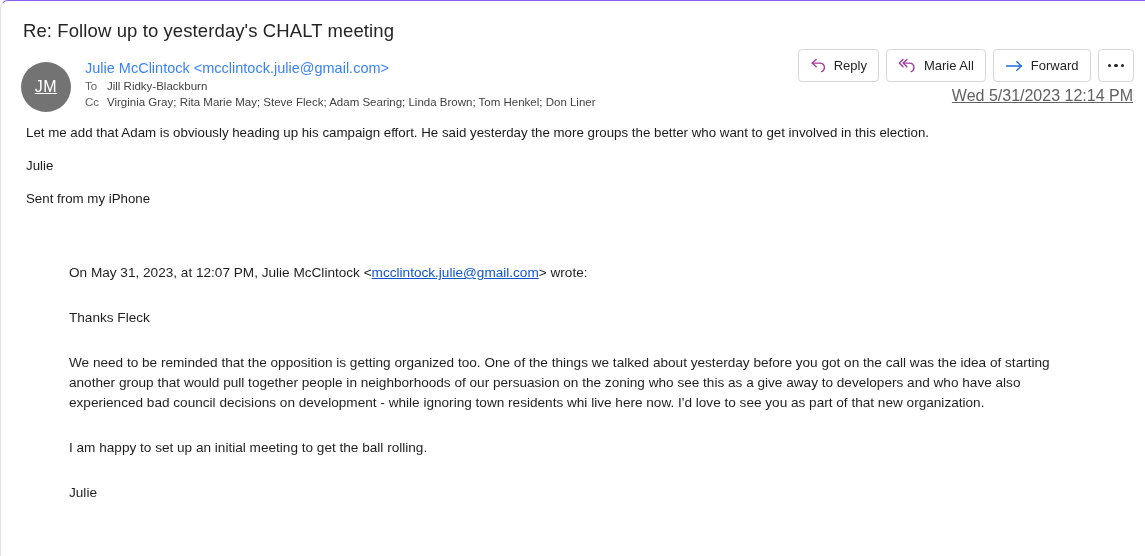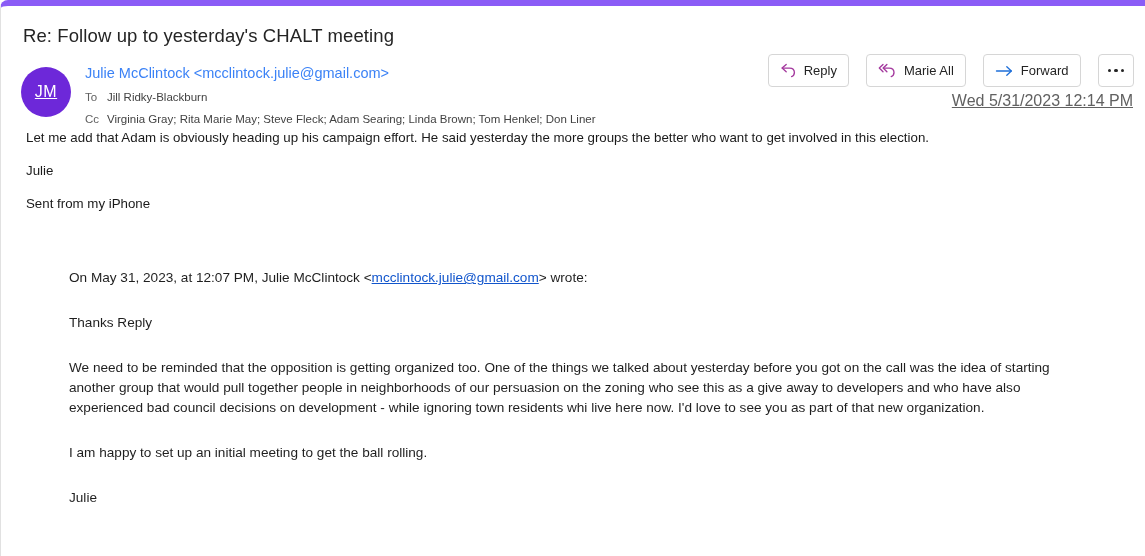--- a/index.html
+++ b/index.html
@@ -14,21 +14,21 @@
     color: #1a1a1a;
     overflow: hidden;
   }
 
   #reading-pane {
     position: relative;
     width: 1145px;
     height: 556px;
     background: #ffffff;
     border-left: 1px solid #e1e1e1;
-    border-top: 6px solid #8b5cf6;
+    border-top: 1px solid #8b5cf6;
     border-top-left-radius: 8px;
     box-sizing: border-box;
   }
 
   
   .subject {
     position: absolute;
     left: 22px;
     top: 19px;
     font-size: 18.5px;
@@ -46,21 +46,21 @@
     right: 0;
     height: 58px;
   }
   .avatar {
     position: absolute;
     left: 0;
     top: 3px;
     width: 50px;
     height: 50px;
     border-radius: 50%;
-    background: #6d28d9;
+    background: #737373;
     color: #ffffff;
     font-size: 16px;
     letter-spacing: 0.5px;
     display: flex;
     align-items: center;
     justify-content: center;
     user-select: none;
     text-decoration: underline;
   }
   .sender-block {
@@ -71,42 +71,42 @@
   .sender-line {
     font-size: 14.5px;
     color: #3b82f6;
     line-height: 19px;
     white-space: nowrap;
   }
   .recip-row {
     display: flex;
     align-items: center;
     line-height: 16px;
-    margin-top: 6px;
+    margin-top: 0;
     white-space: nowrap;
   }
   .recip-label {
     width: 22px;
     flex: 0 0 22px;
     font-size: 11.5px;
     color: #616161;
   }
   .recip-names {
     font-size: 11.5px;
     color: #424242;
   }
 
   
   .actions {
     position: absolute;
     top: 48px;
     right: 11px;
     display: flex;
     align-items: stretch;
-    gap: 17px;
+    gap: 7px;
   }
   .action-btn {
     display: flex;
     align-items: center;
     gap: 7px;
     height: 33px;
     padding: 0 11px;
     box-sizing: border-box;
     background: #ffffff;
     border: 1px solid #d6d6d6;
@@ -249,21 +249,21 @@
 
   <div class="body-top">
     <p>Let me add that Adam is obviously heading up his campaign effort. He said yesterday the more groups the better who want to get involved in this election.</p>
     <p>Julie</p>
     <p>Sent from my iPhone</p>
   </div>
 
   <div class="quoted">
     <p><span>On May 31, 2023, at 12:07 PM, Julie McClintock &lt;</span><a class="maillink" href="#">mcclintock.julie@gmail.com</a><span>&gt; wrote:</span></p>
     <div class="q-gap-lg"></div>
-    <p>Thanks Reply</p>
+    <p>Thanks Fleck</p>
     <div class="q-gap-lg"></div>
     <p>We need to be reminded that the opposition is getting organized too. One of the things we talked about yesterday before you got on the call was the idea of starting another group that would pull together people in neighborhoods of our persuasion on the zoning who see this as a give away to developers and who have also experienced bad council decisions on development - while ignoring town residents whi live here now.  I'd love to see you as part of that new organization.</p>
     <div class="q-gap-lg"></div>
     <p>I am happy to set up an initial meeting to get the ball rolling.</p>
     <div class="q-gap-lg"></div>
     <p>Julie</p>
     <div class="q-gap-xl"></div>
     <p>Sent from my iPhone</p>
   </div>
 

